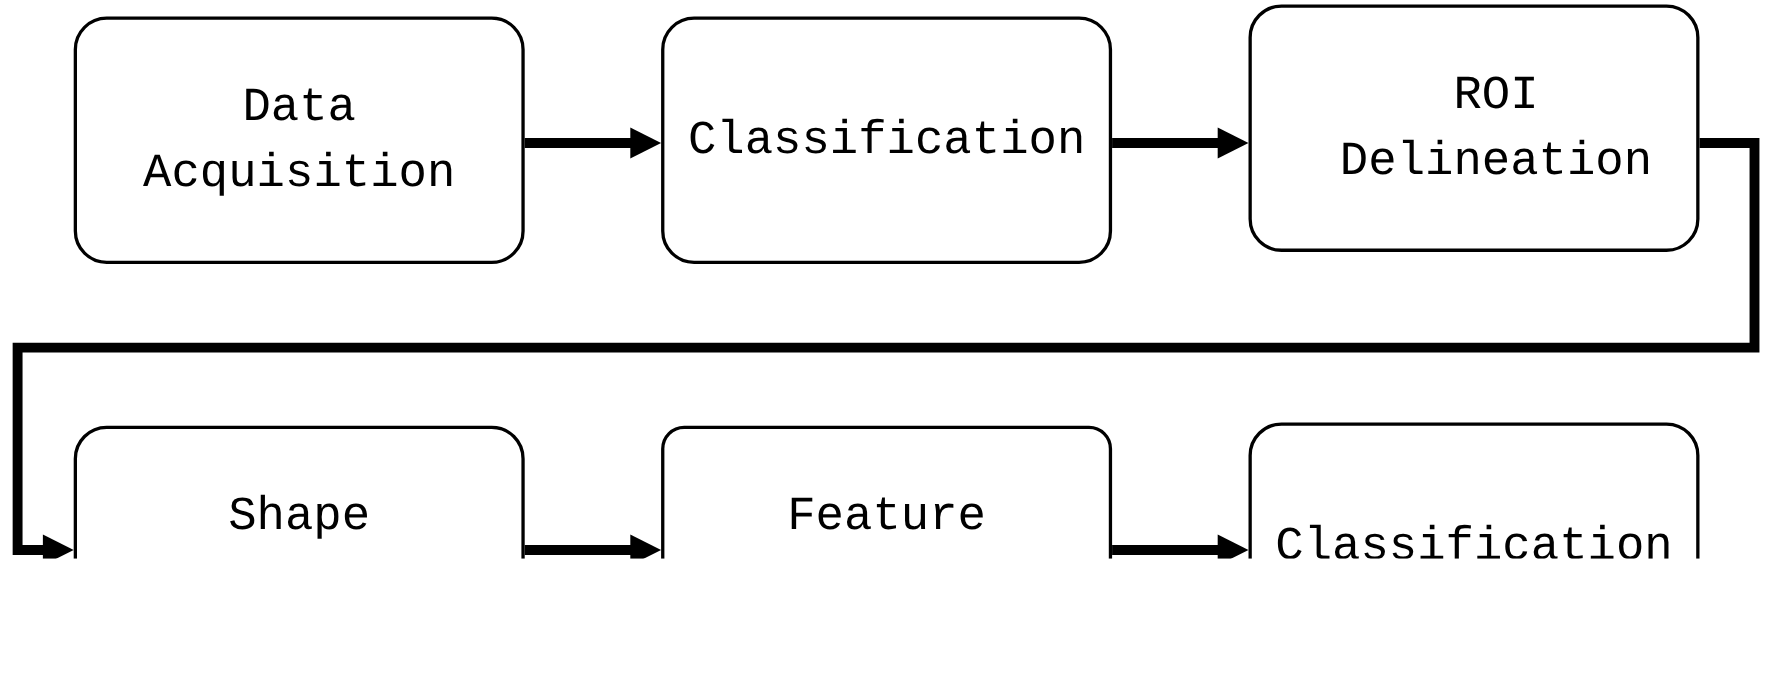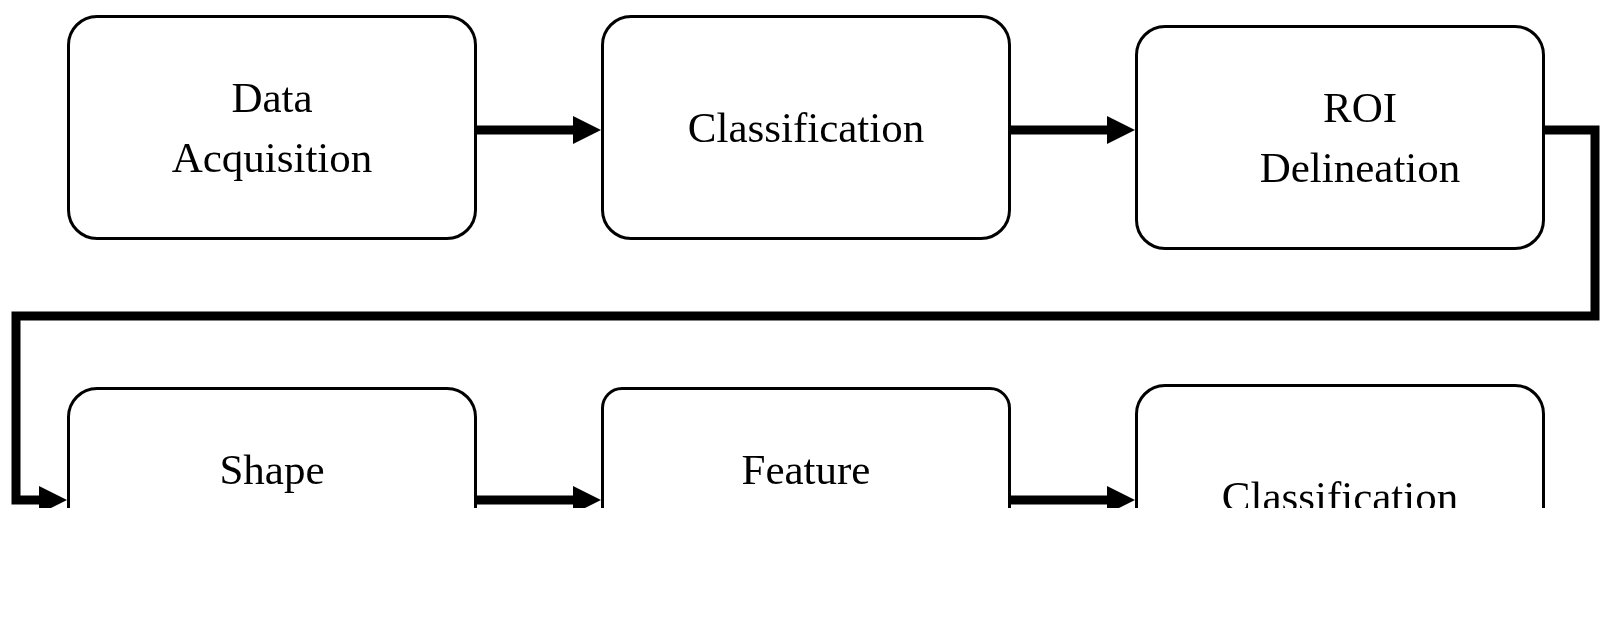--- a/index.html
+++ b/index.html
@@ -2,21 +2,21 @@
 <html><head>
 <meta charset="utf-8">
 <style>
   html, body { margin: 0; padding: 0; background: #ffffff; }
   .canvas {
     position: relative;
     width: 1614px;
     height: 508px;
     background: #ffffff;
     overflow: hidden;
-    font-family: Liberation Serif, serif;
+    font-family: Liberation Mono, monospace;
   }
   .edge-layer {
     position: absolute;
     left: 0; top: 0;
     width: 1614px; height: 627px;
   }
   .shaft {
     stroke: #000000;
     stroke-width: 9;
     fill: none;
@@ -45,21 +45,21 @@
   }
   .node .label {
     white-space: pre-line;
     text-align: center;
     font-size: 43px;
     line-height: 60px;
     color: #000000;
   }
   .n1 { left: 67px;   top: 15px;  }
   .n2 { left: 601px;  top: 15px;  }
-  .n3 { left: 1135px; top: 25px; padding-left: 40px;  }
+  .n3 { left: 1135px; top: 4px; padding-left: 40px;  }
   .n4 { left: 67px;   top: 387px; align-items: center; }
   .n5 { left: 601px;  top: 387px; border-radius: 21px; }
   .n6 { left: 1135px; top: 384px; }
 </style>
 </head>
 <body>
 
 <div class="canvas">
 
   <svg class="edge-layer" viewBox="0 0 1614 627">

